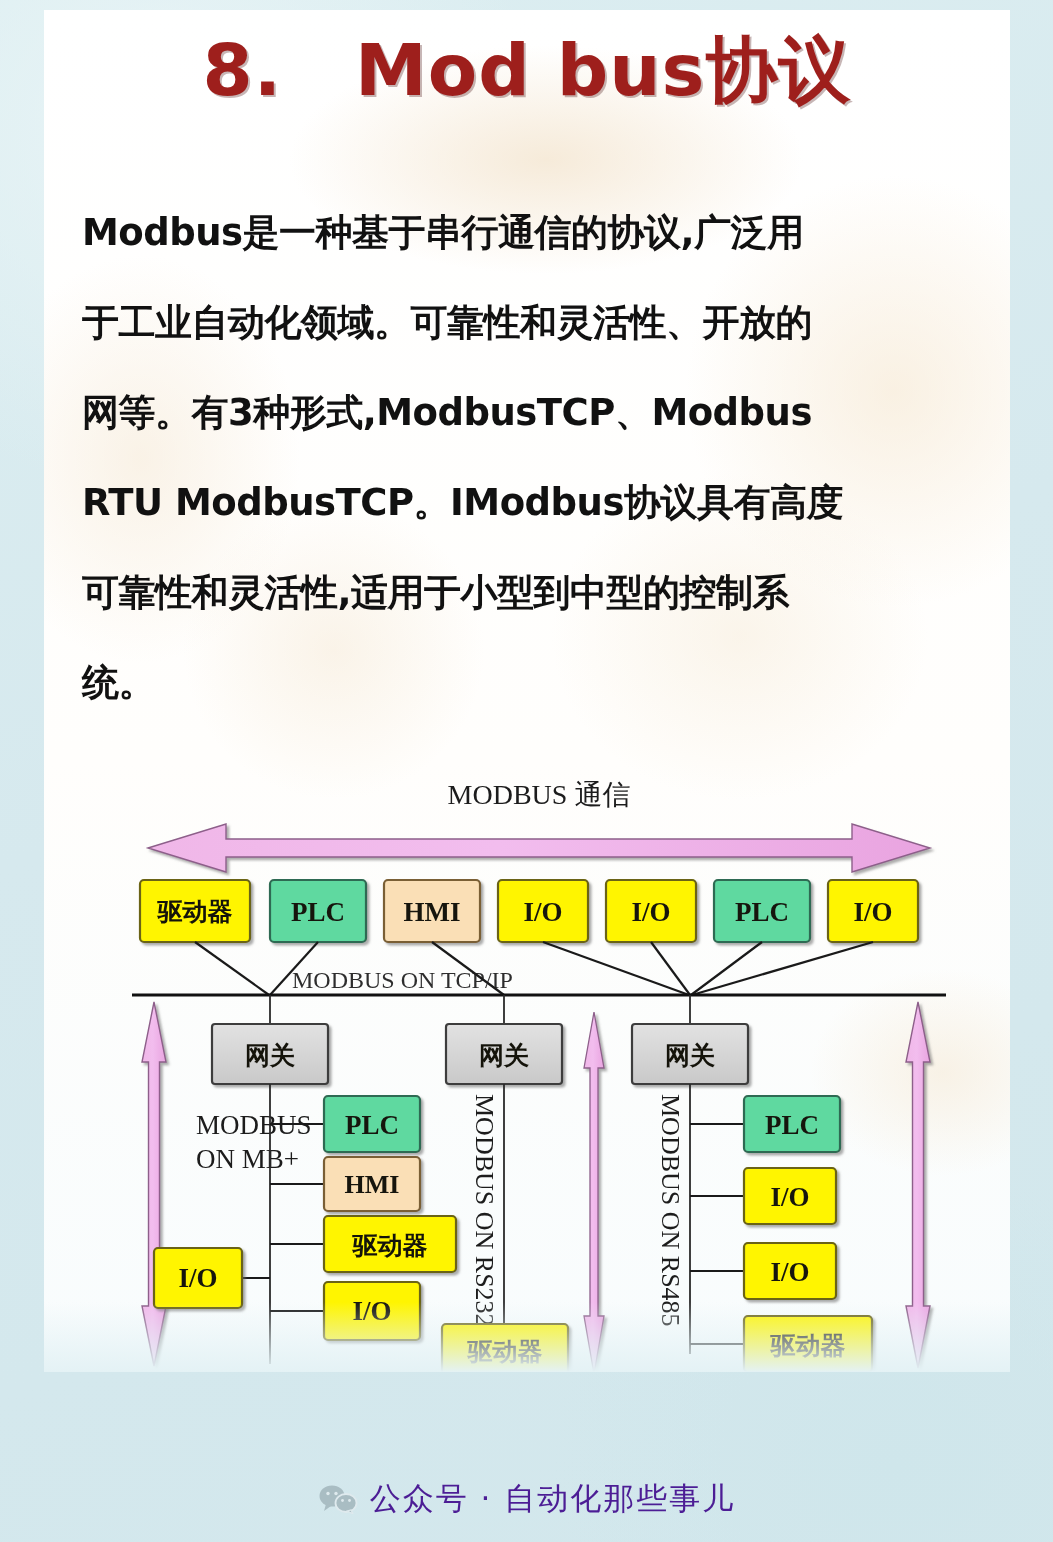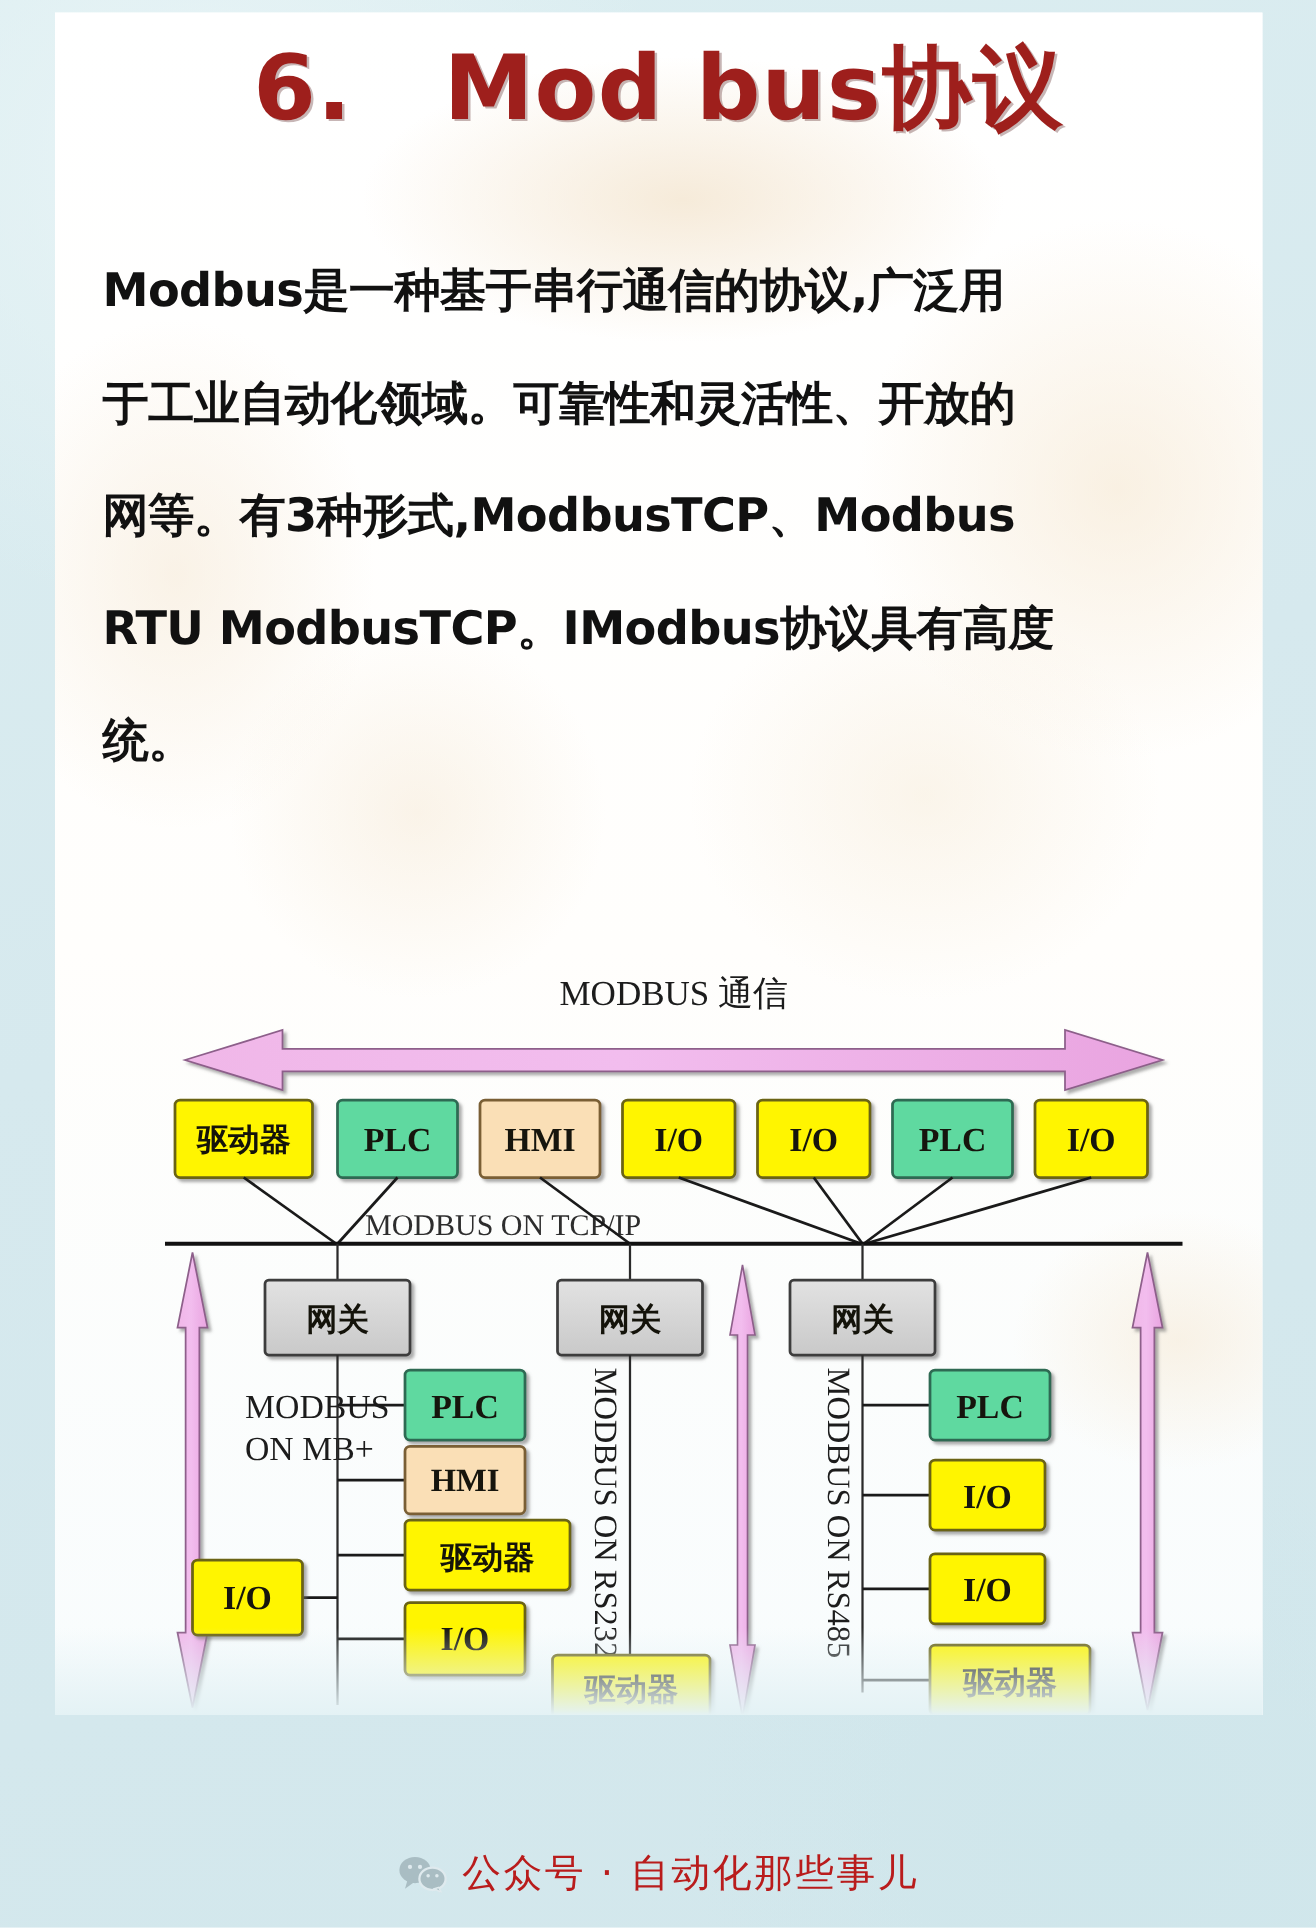--- a/index.html
+++ b/index.html
@@ -97,40 +97,41 @@
   .footer{
     position:absolute;
     left:0;right:0;bottom:22px;
     display:flex;align-items:center;justify-content:center;gap:12px;
     color:#a9bcc2;
   }
   .wechat-ico{width:40px;height:30px;display:block;}
   .footer-text{
     font-family:"DejaVu Sans","Liberation Sans",sans-serif;
     font-size:31px;
-    color:#b91c1c;
+    color:#4c1d95;
     letter-spacing:2px;
     white-space:pre;
   }
 </style>
 </head>
 <body>
 
 <div class="bg-wash"></div>
 
 <div class="card">
   <div class="card-texture"></div>
 
-  <div class="title">6.　Mod bus协议</div>
+  <div class="title">8.　Mod bus协议</div>
 
   <div class="body-copy">
     <span class="ln">Modbus是一种基于串行通信的协议,广泛用</span>
     <span class="ln">于工业自动化领域。可靠性和灵活性、开放的</span>
     <span class="ln">网等。有3种形式,ModbusTCP、Modbus</span>
     <span class="ln">RTU ModbusTCP。IModbus协议具有高度</span>
+    <span class="ln">可靠性和灵活性,适用于小型到中型的控制系</span>
     <span class="ln">统。</span>
   </div>
 
   <div class="diagram">
     <svg viewBox="0 0 830 600" xmlns="http://www.w3.org/2000/svg">
       <defs>
         <linearGradient id="gArrow" x1="0" y1="0" x2="1" y2="0">
           <stop offset="0%" stop-color="#f0b7e8"></stop>
           <stop offset="45%" stop-color="#f2bdee"></stop>
           <stop offset="100%" stop-color="#e9a4e0"></stop>

